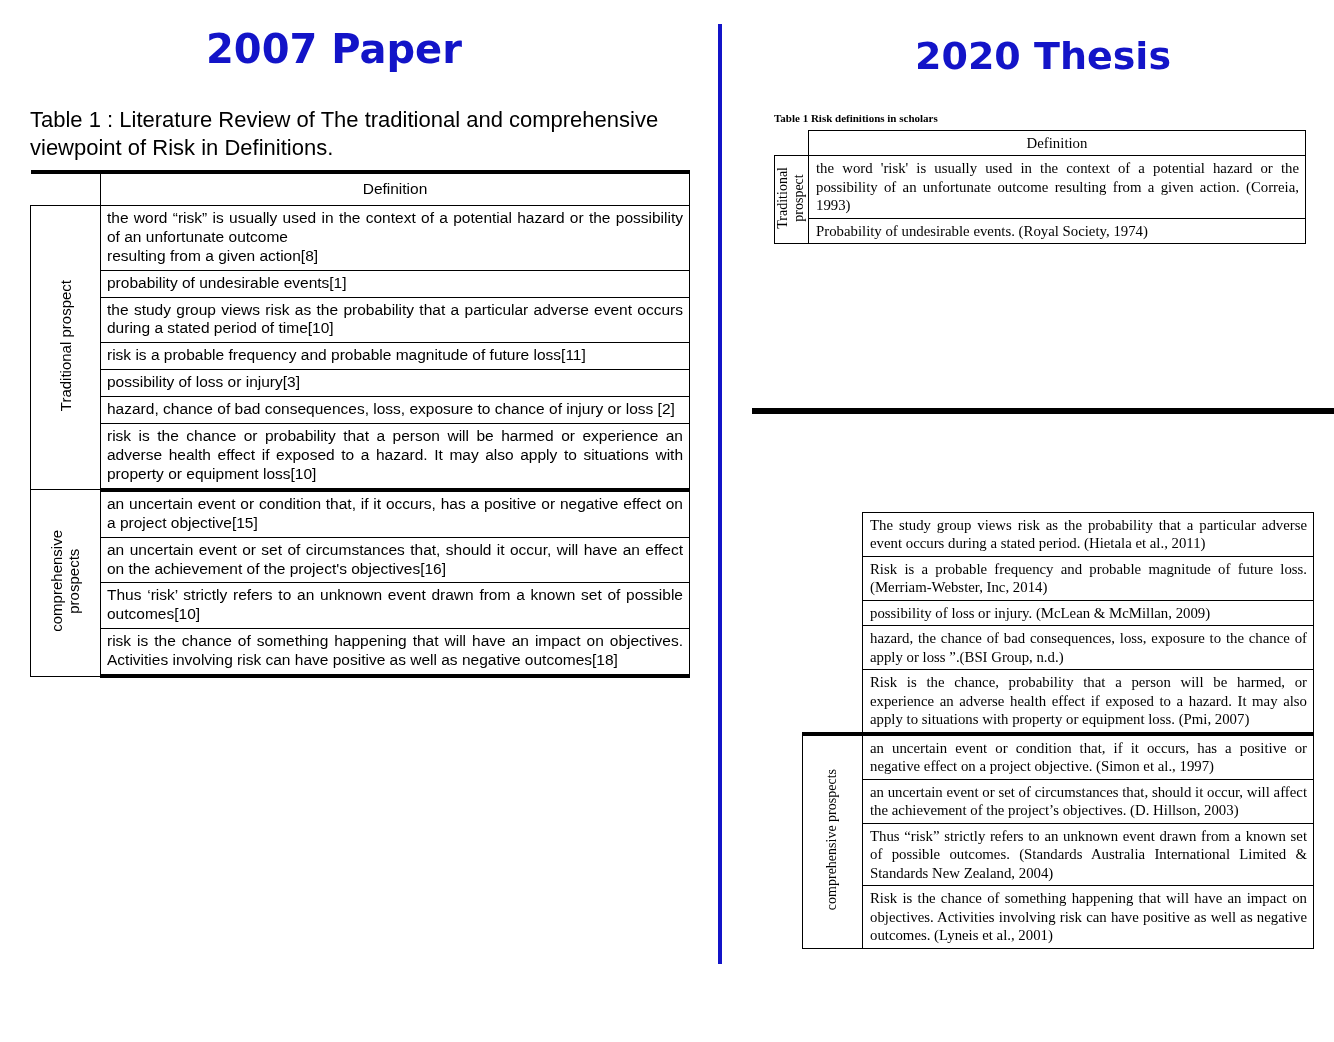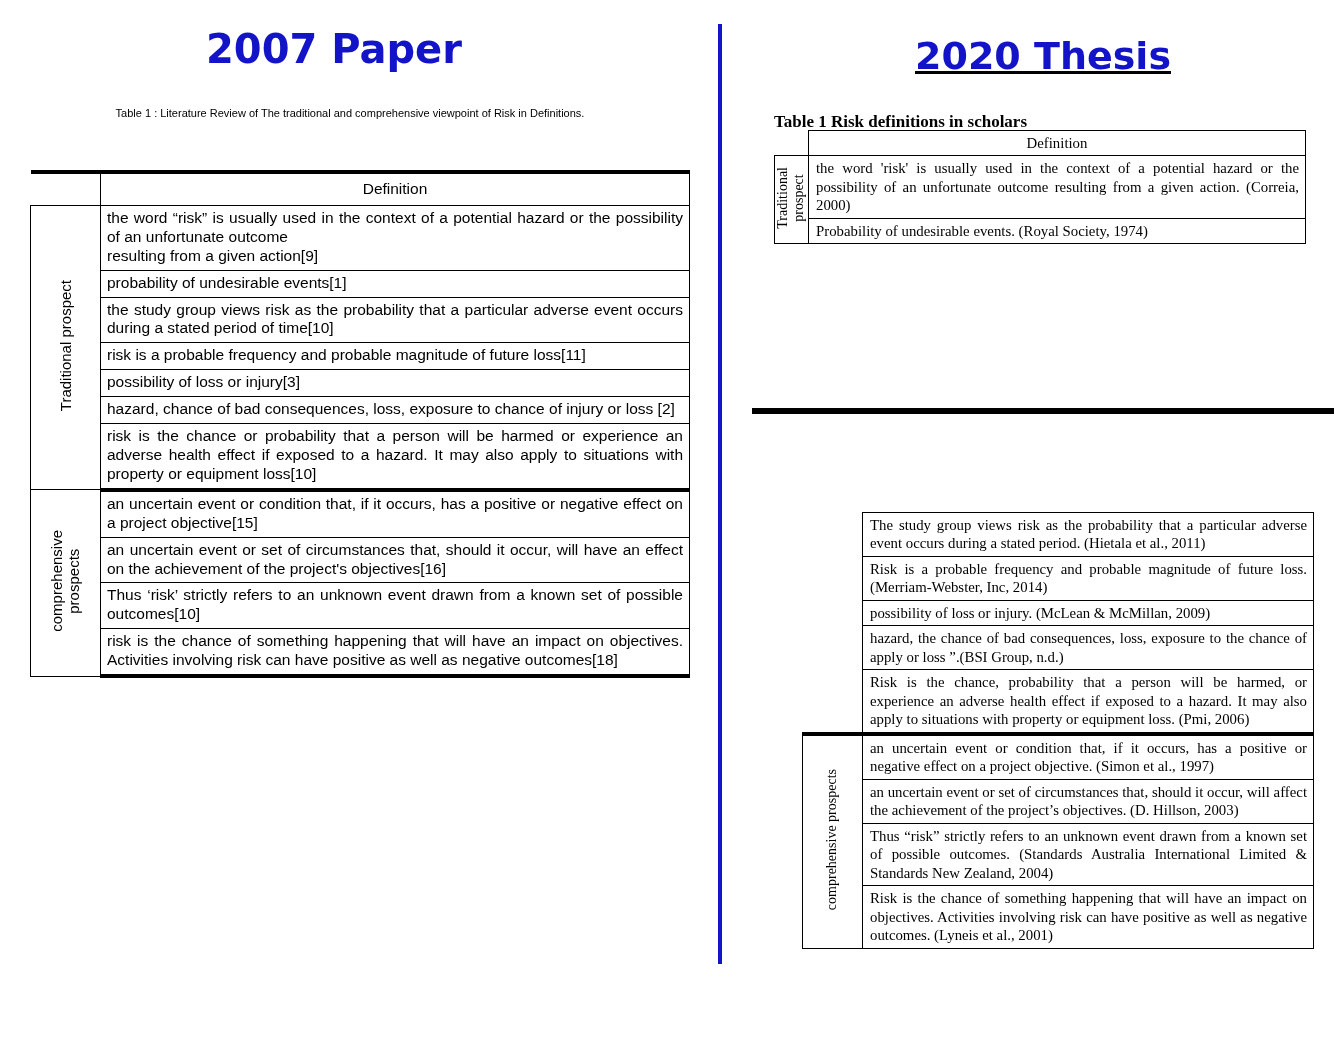--- a/index.html
+++ b/index.html
@@ -25,21 +25,21 @@
     height: 940px;
     background: #1314c8;
   }
 
   
   .panel {
     position: absolute;
     top: 0;
   }
   .panel-left  { left: 0;    width: 716px; height: 1042px; }
-  .panel-right { left: 722px; width: 612px; height: 997px; text-decoration: underline; }
+  .panel-right { left: 722px; width: 612px; height: 997px; }
 
   .panel-title {
     font-family: "DejaVu Sans", sans-serif;
     font-weight: bold;
     color: #1314c8;
     text-align: center;
     letter-spacing: 0px;
   }
   .panel-left .panel-title {
     font-size: 40px;
@@ -47,22 +47,21 @@
     margin-left: -48px;
   }
   .panel-right .panel-title {
     font-size: 38px;
     margin-top: 34px;
     margin-left: 30px;
   }
 
   
   .left-caption {
-    font-size: 11px;
-    text-align: center;
+    font-size: 22px;
     line-height: 1.28;
     width: 640px;
     margin: 34px 0 8px 30px;
   }
 
   table.l-table {
     position: absolute;
     left: 30px;
     top: 170px;
     width: 660px;
@@ -102,21 +101,21 @@
 
   
   .thick-top td    { border-top: 4px solid #000 !important; }
   .thick-bottom td { border-bottom: 4px solid #000 !important; }
 
   
   .r-caption {
     position: absolute;
     left: 52px;
     top: 112px;
-    font-size: 17px;
+    font-size: 11px;
     font-weight: bold;
     font-family: "Liberation Serif", serif;
   }
 
   table.r-table {
     position: absolute;
     border-collapse: collapse;
     table-layout: fixed;
     font-family: "Liberation Serif", serif;
   }
@@ -179,21 +178,21 @@
       <tr class="thick-top">
         <td class="l-blank"></td>
         <td class="l-head-def">Definition</td>
       </tr>
 
       <tr>
         <td class="rotcell" rowspan="7">
           <span class="rot">Traditional prospect</span>
         </td>
         <td style="white-space:pre-line">the word “risk” is usually used in the context of a potential hazard or the possibility of an unfortunate outcome
-resulting from a given action[9]</td>
+resulting from a given action[8]</td>
       </tr>
       <tr>
         <td>probability of undesirable events[1]</td>
       </tr>
       <tr>
         <td>the study group views risk as the probability that a particular adverse event occurs during a stated period of time[10]</td>
       </tr>
       <tr>
         <td>risk is a probable frequency and probable magnitude of future loss[11]</td>
       </tr>
@@ -241,21 +240,21 @@
     <tbody>
       <tr>
         <td style="border:none"></td>
         <td class="r-head-def">Definition</td>
       </tr>
       <tr>
         <td class="rotcell" rowspan="2">
           <span class="r-rot">Traditional
 prospect</span>
         </td>
-        <td>the word 'risk' is usually used in the context of a potential hazard or the possibility of an unfortunate outcome resulting from a given action. (Correia, 2000)</td>
+        <td>the word 'risk' is usually used in the context of a potential hazard or the possibility of an unfortunate outcome resulting from a given action. (Correia, 1993)</td>
       </tr>
       <tr>
         <td>Probability of undesirable events. (Royal Society, 1974)</td>
       </tr>
     </tbody>
   </table>
 
   <div class="r-rule"></div>
 
   <table class="r-table" id="r-table-2">
@@ -271,21 +270,21 @@
       <tr>
         <td>Risk is a probable frequency and probable magnitude of future loss. (Merriam-Webster, Inc, 2014)</td>
       </tr>
       <tr>
         <td>possibility of loss or injury. (McLean &amp; McMillan, 2009)</td>
       </tr>
       <tr>
         <td>hazard, the chance of bad consequences, loss, exposure to the chance of apply or loss ”.(BSI Group, n.d.)</td>
       </tr>
       <tr>
-        <td>Risk is the chance, probability that a person will be harmed, or experience an adverse health effect if exposed to a hazard. It may also apply to situations with property or equipment loss. (Pmi, 2006)</td>
+        <td>Risk is the chance, probability that a person will be harmed, or experience an adverse health effect if exposed to a hazard. It may also apply to situations with property or equipment loss. (Pmi, 2007)</td>
       </tr>
 
       <tr class="r-thick-top">
         <td class="rotcell" rowspan="4" style="width:60px;border-top:4px solid #000">
           <span class="r-rot">comprehensive prospects</span>
         </td>
         <td>an uncertain event or condition that, if it occurs, has a positive or negative effect on a project objective. (Simon et al., 1997)</td>
       </tr>
       <tr>
         <td>an uncertain event or set of circumstances that, should it occur, will affect the achievement of the project’s objectives. (D. Hillson, 2003)</td>

